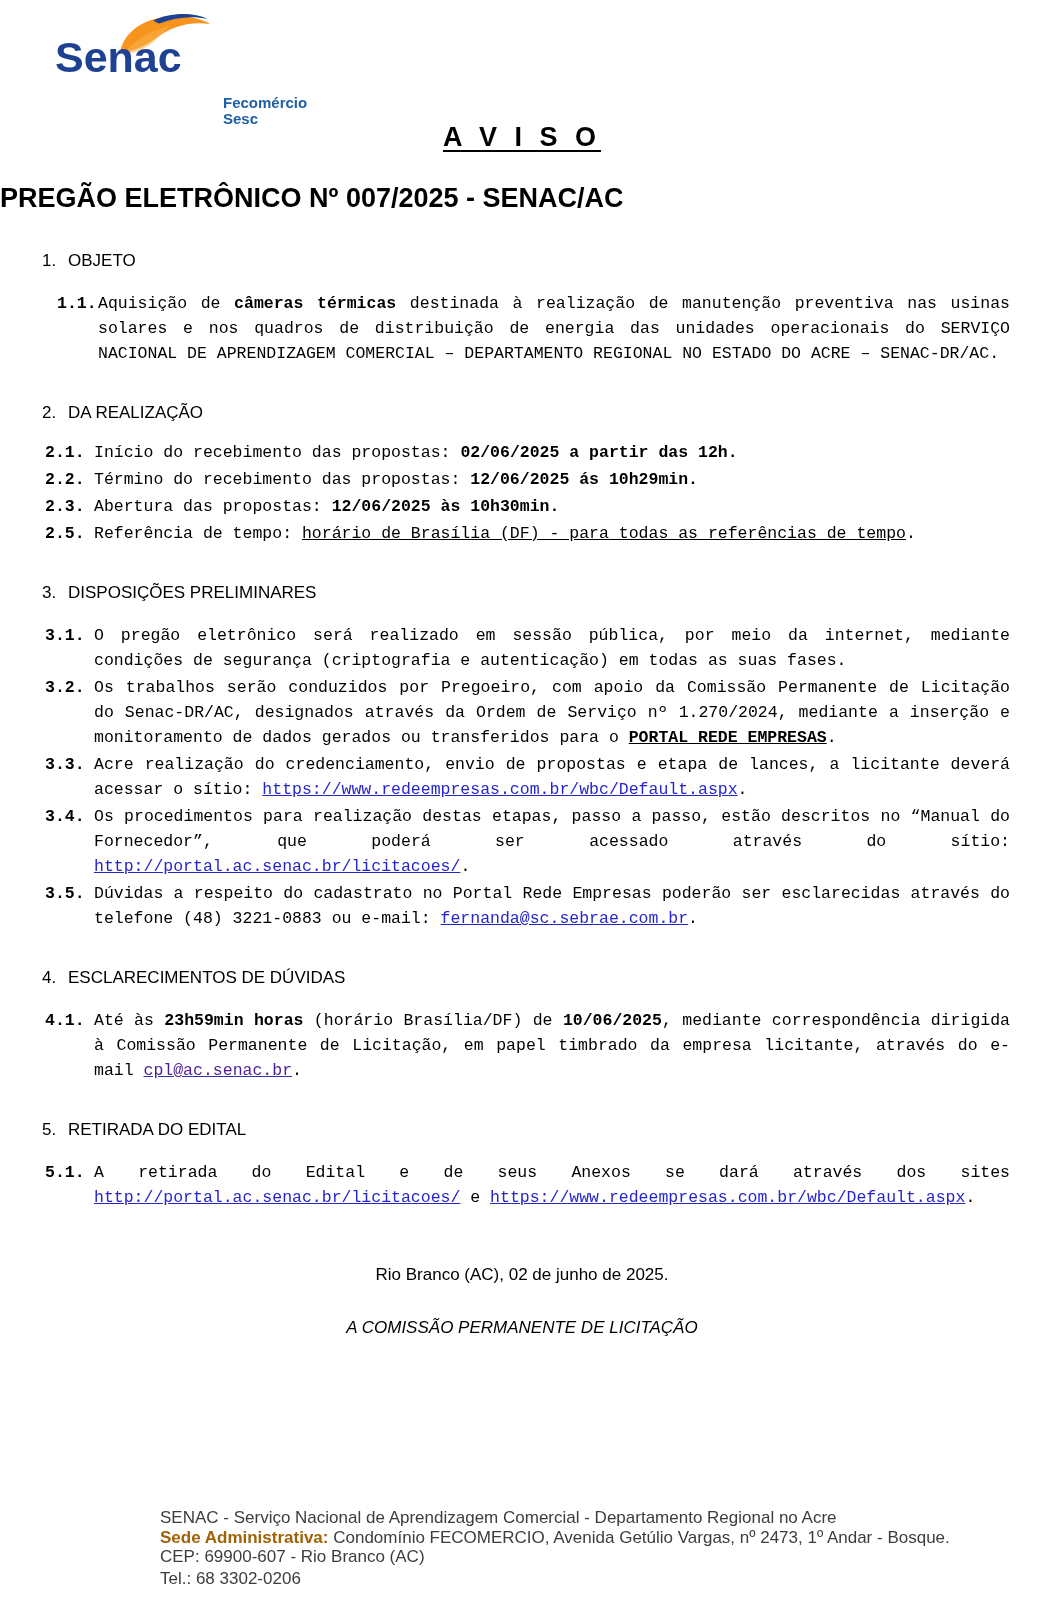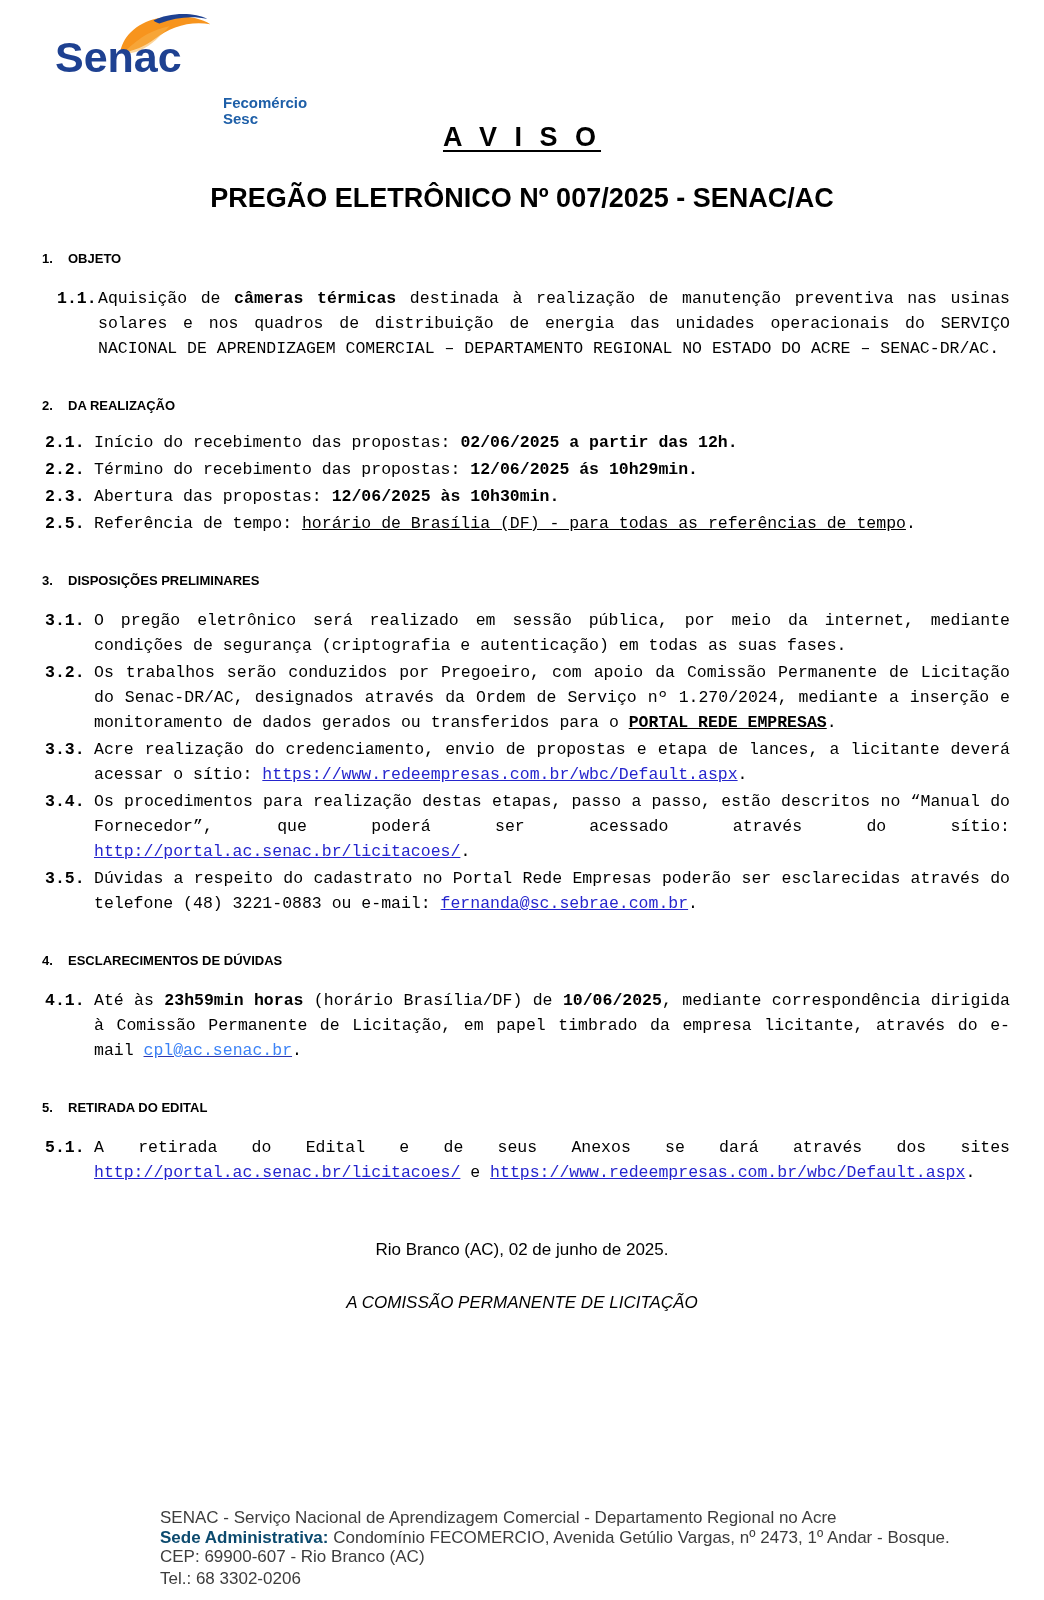--- a/index.html
+++ b/index.html
@@ -25,47 +25,47 @@
     position:absolute;left:168px;top:33px;
     color:#1e5fa8;font-weight:bold;line-height:16px;font-size:15px;margin-top:48px;
   }
   
   .title{
     margin:122px 0 0 0;text-align:center;
     font-size:27px;font-weight:bold;letter-spacing:5px;
     text-decoration:underline;text-underline-offset:4px;text-decoration-thickness:2px;
   }
   .subtitle{
-    margin:30px 0 0 0;text-align:center;
+    margin:30px 0 0 0;
     font-size:27px;font-weight:bold;letter-spacing:0px;
   }
   
   .content{padding:0 34px 0 42px;}
   .doc-section{margin-top:37px;}
-  .sec-heading{font-size:13px;font-weight:bold;margin-bottom:20px;}
+  .sec-heading{font-size:17px;font-weight:normal;margin-bottom:20px;}
   .sec-num{display:inline-block;width:26px;}
   .item{display:flex;align-items:flex-start;margin-top:2px;font-family:Liberation Mono, monospace;}
   .item-num{flex:0 0 52px;font-weight:bold;font-size:16.5px;line-height:25px;padding-left:3px;box-sizing:border-box;}
   .wide .item-num{flex:0 0 56px;padding-left:15px;}
   .item-text{flex:1;font-size:16.5px;line-height:25px;text-align:justify;}
   .item-text .b{font-weight:bold;}
   .item-text .u{text-decoration:underline;}
   .doc-link{color:#2525cd;text-decoration:underline;cursor:pointer;}
-  .doc-link.dark{color:#3b82f6;text-decoration:underline;text-decoration-color:#2a35b0;}
+  .doc-link.dark{color:#4c1d95;text-decoration:underline;text-decoration-color:#2a35b0;}
   
   .doc-section[data-tight] .sec-heading{margin-bottom:17px;}
   
   .place-date{margin-top:55px;text-align:center;font-size:17px;}
   .signature{margin-top:33px;text-align:center;font-size:17px;font-style:italic;}
   
   .footer{
     position:absolute;left:160px;bottom:12px;
     font-size:17px;line-height:19.5px;color:#3d3d3d;
   }
-  .footer .b{font-weight:bold;color:#0c4a6e;}
+  .footer .b{font-weight:bold;color:#a16207;}
   .footer .tel{margin-top:2px;}
 </style>
 </head>
 <body>
 
 <div class="page">
 
   <div class="logo">
     <svg class="swoosh" viewBox="0 0 160 55" xmlns="http://www.w3.org/2000/svg">
       <path d="M10,54 C13,33 30,13 62,6 C90,0 118,4 134,14 C106,9 78,18 58,34 C44,45 28,51 10,54 Z" fill="#F7941D"></path>

